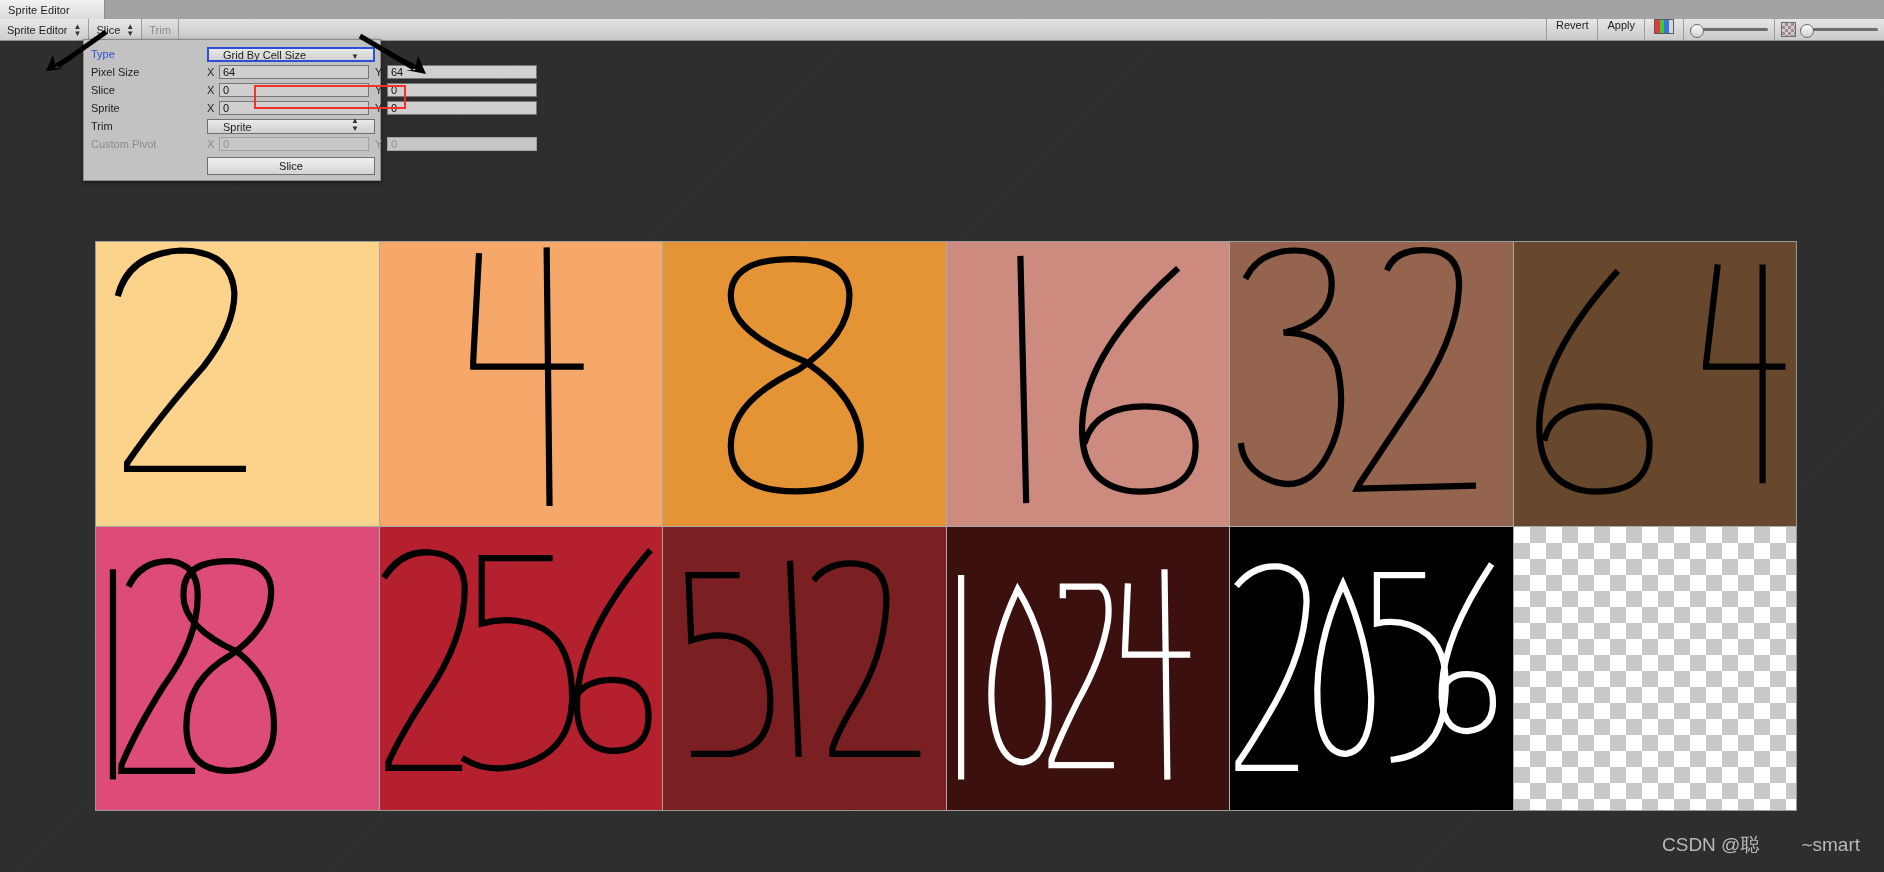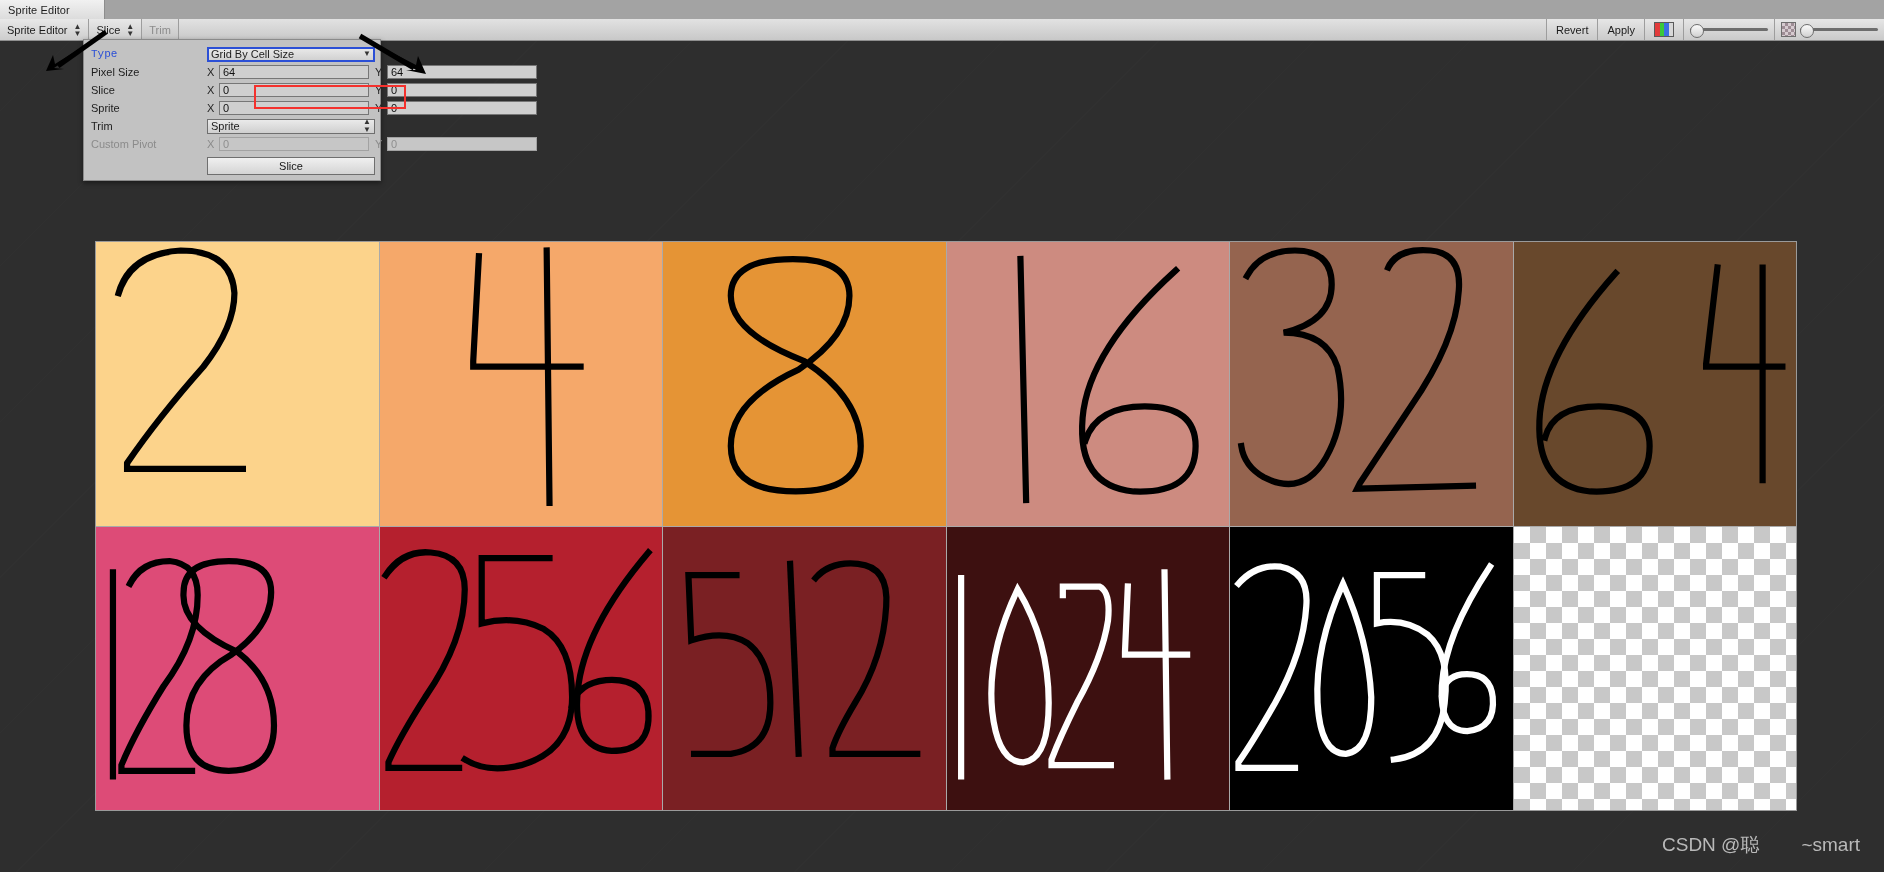--- a/index.html
+++ b/index.html
@@ -45,21 +45,21 @@
     background:linear-gradient(#e8e8e8,#cdcdcd);
     gap:6px;white-space:nowrap;
   }
   .tbtn.dim{color:#8c8c8c;background:linear-gradient(#e0e0e0,#c6c6c6);}
   .updown{
     display:inline-block;font-size:8px;line-height:7px;color:#333;text-align:center;
   }
   #toolbar-spacer{flex:1;border-right:none;background:linear-gradient(#e2e2e2,#c8c8c8);}
   #toolbar-right{display:flex;align-items:stretch;margin-left:auto;}
   .tbtn-r{
-    display:flex;align-items:center;height:100%;padding:0 9px;
+    display:flex;align-items:flex-start;height:100%;padding:0 9px;
     font-size:11px;color:#1b1b1b;border-left:1px solid #9d9d9d;
     background:linear-gradient(#e6e6e6,#cacaca);
   }
   .rgba-swatch{
     width:18px;height:13px;border:1px solid #5a5a5a;display:flex;overflow:hidden;
   }
   .rgba-swatch i{flex:1;height:100%;display:block;}
 
   
   .slider-wrap{display:flex;align-items:center;height:100%;padding:0 6px;gap:4px;}
@@ -81,27 +81,27 @@
   
   #slice-panel{
     position:absolute;left:83px;top:39px;width:298px;height:142px;
     background:#c2c2c2;border:1px solid #8a8a8a;
     box-shadow:0 2px 5px rgba(0,0,0,.45);
     padding:5px 0 0 0;box-sizing:border-box;
     font-size:11px;color:#1d1d1d;
   }
   .prow{display:flex;align-items:center;height:18px;padding:0 5px 0 7px;box-sizing:border-box;}
   .plabel{width:116px;flex:none;font-size:11px;color:#1d1d1d;}
-  .plabel.blue{color:#2b4fd6;font-family:Liberation Mono, monospace;}
+  .plabel.blue{color:#2b4fd6;}
   .plabel.dim{color:#8b8b8b;}
   .pfield{flex:1;display:flex;align-items:center;gap:0;}
   .dropdown{
     flex:1;height:15px;background:linear-gradient(#eaeaea,#cfcfcf);
-    border:1px solid #6f6f6f;display:flex;align-items:center;
-    padding:0 3px;box-sizing:border-box;font-size:11px;position:relative;
+    border:1px solid #6f6f6f;display:flex;align-items:flex-end;
+    padding:0 15px;box-sizing:border-box;font-size:11px;position:relative;
   }
   .dropdown.focus{border:1px solid #2b4fd6;box-shadow:0 0 0 1px #2b4fd6 inset;}
   .dropdown .dd-arrow{margin-left:auto;font-size:8px;line-height:8px;color:#333;}
   .xy{display:flex;align-items:center;flex:1;gap:3px;}
   .xy .axis{width:9px;font-size:11px;color:#262626;text-align:left;}
   .xy .axis.dim{color:#8b8b8b;}
   .xy input{
     flex:1;height:14px;min-width:0;background:#cfcfcf;border:1px solid #767676;
     font-size:11px;color:#111;padding:0 3px;box-sizing:border-box;
     font-family:"Liberation Sans",sans-serif;border-radius:0;outline:none;

